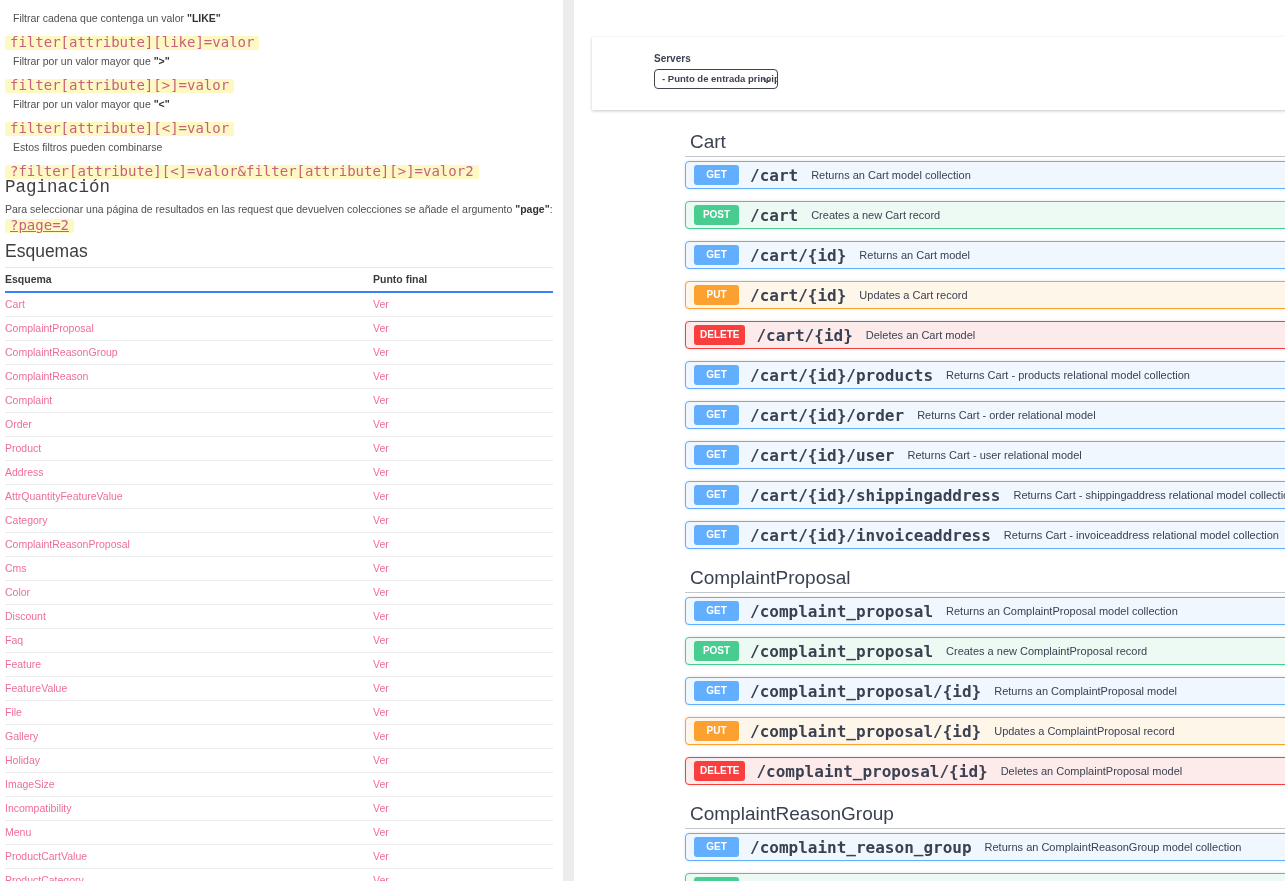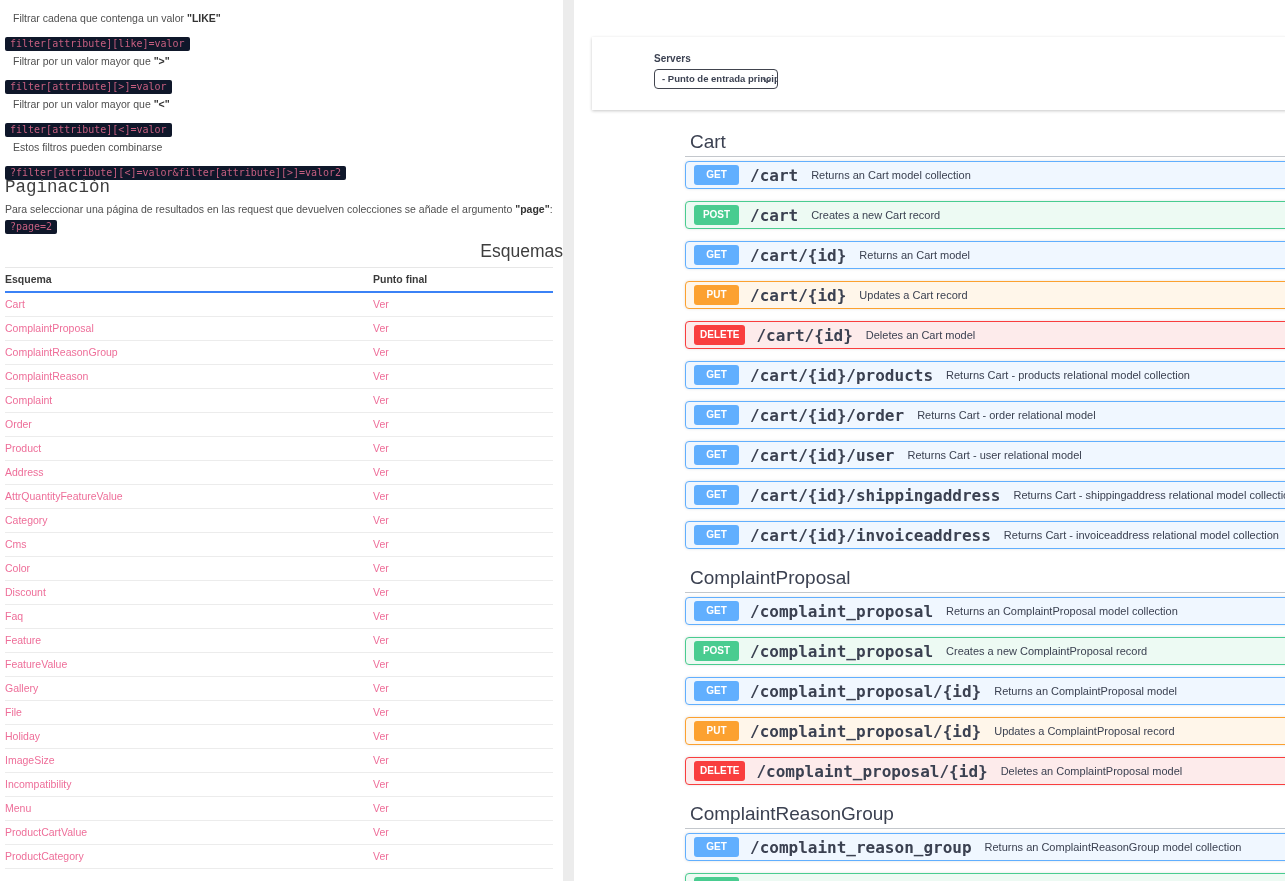--- a/index.html
+++ b/index.html
@@ -10,28 +10,28 @@
   
   .left-panel{
     position:absolute;left:0;top:0;width:563px;height:881px;overflow:hidden;
     background:#fff;box-sizing:border-box;padding-left:5px;
   }
   .filter-item{height:35px;}
   .doc-text{margin:8px;padding-top:4px;font-size:10.5px;line-height:13px;color:#4f4f4f;}
   .doc-text b{color:#333;font-weight:700;}
   .code-chip{
     display:inline-block;margin-top:3px;padding:2px 5px 3px;border-radius:2px;
-    background:#0f172a;color:#c75f80;
-    font-family:"DejaVu Sans Mono","Liberation Mono",monospace;font-size:10px;line-height:9px;
+    background:#fef9c3;color:#c75f80;
+    font-family:"DejaVu Sans Mono","Liberation Mono",monospace;font-size:14px;line-height:9px;
   }
   .doc-heading{margin:0;font-size:17.5px;font-weight:500;color:#3e3e3e;line-height:18px;}
   #pagination-heading{margin-top:6px;font-family:Liberation Mono, monospace;}
   .pagination-text{margin:7px 0 0 0;padding-top:0;}
-  .pagination-chip{margin-top:3px;}
-  #schemas-heading{margin-top:8px;text-align:right;}
+  .pagination-chip{margin-top:3px;text-decoration:underline;}
+  #schemas-heading{margin-top:8px;}
   .schema-table{margin-top:7px;border-collapse:collapse;width:548px;font-size:10.5px;table-layout:fixed;}
   .schema-table col.c1{width:368px;}
   .schema-table th{
     text-align:left;font-weight:700;color:#3b3b3b;padding:6px 0;
     border-top:1px solid #e7e7e7;border-bottom:2px solid #3b82f6;line-height:11px;
   }
   .schema-table td{padding:6px 0;border-bottom:1px solid #ececec;line-height:11px;}
   .schema-link{color:#ee6e99;text-decoration:none;cursor:pointer;}
   
   .v-divider{position:absolute;left:563px;top:0;width:11px;height:881px;background:#ececec;}
@@ -167,20 +167,24 @@
   <tr class="schema-row">
     <td><a class="schema-link">AttrQuantityFeatureValue</a></td>
     <td><a class="schema-link">Ver</a></td>
   </tr>
 
   <tr class="schema-row">
     <td><a class="schema-link">Category</a></td>
     <td><a class="schema-link">Ver</a></td>
   </tr>
 
+  <tr class="schema-row">
+    <td><a class="schema-link">ComplaintReasonProposal</a></td>
+    <td><a class="schema-link">Ver</a></td>
+  </tr>
 
   <tr class="schema-row">
     <td><a class="schema-link">Cms</a></td>
     <td><a class="schema-link">Ver</a></td>
   </tr>
 
   <tr class="schema-row">
     <td><a class="schema-link">Color</a></td>
     <td><a class="schema-link">Ver</a></td>
   </tr>
@@ -199,26 +203,26 @@
     <td><a class="schema-link">Feature</a></td>
     <td><a class="schema-link">Ver</a></td>
   </tr>
 
   <tr class="schema-row">
     <td><a class="schema-link">FeatureValue</a></td>
     <td><a class="schema-link">Ver</a></td>
   </tr>
 
   <tr class="schema-row">
+    <td><a class="schema-link">File</a></td>
+    <td><a class="schema-link">Ver</a></td>
+  </tr>
+
+  <tr class="schema-row">
     <td><a class="schema-link">Gallery</a></td>
-    <td><a class="schema-link">Ver</a></td>
-  </tr>
-
-  <tr class="schema-row">
-    <td><a class="schema-link">File</a></td>
     <td><a class="schema-link">Ver</a></td>
   </tr>
 
   <tr class="schema-row">
     <td><a class="schema-link">Holiday</a></td>
     <td><a class="schema-link">Ver</a></td>
   </tr>
 
   <tr class="schema-row">
     <td><a class="schema-link">ImageSize</a></td>

